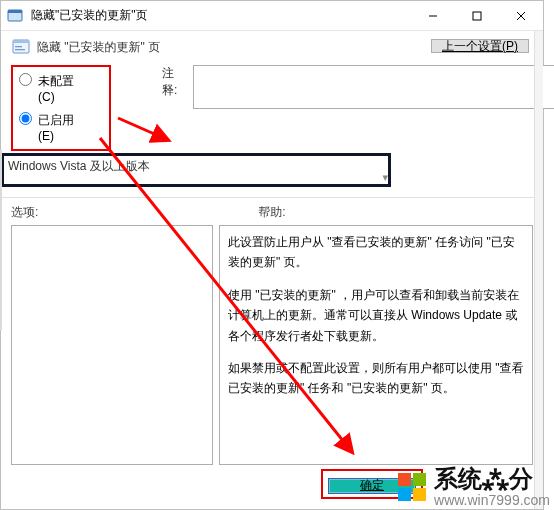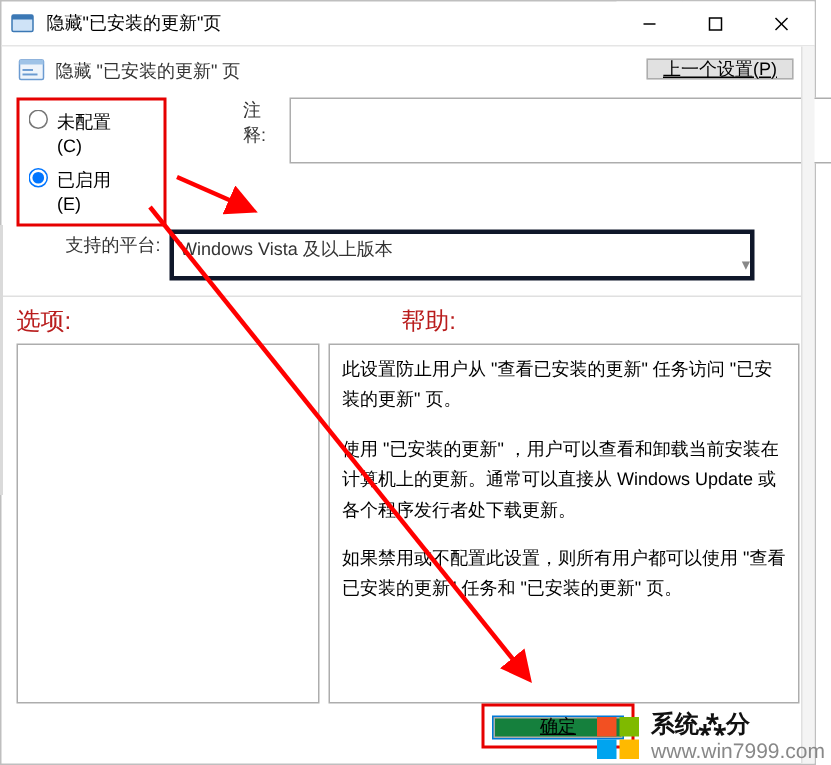--- a/index.html
+++ b/index.html
@@ -34,21 +34,21 @@
       width: 20px; height: 20px; margin-right: 6px; display: inline-flex; align-items: center; justify-content: center;
     }
     .toprow .subtitle { font-size: 12px; color: #333; flex: 1; padding-top: 2px; }
     .nav-buttons { margin-left: auto; display: flex; gap: 8px; padding-top: 2px; padding-right: 4px; }
     .btn {
       min-width: 86px; height: 14px; padding: 0 10px; font-size: 12px;
       display: inline-flex; align-items: center; justify-content: center;
       background: #e1e1e1; border: 1px solid #adadad; color: #000; cursor: default; text-decoration: underline;
     }
     .btn.primary {
-      background: #15803d;
+      background: #14b8a6;
       outline: 1px solid #0078d7; outline-offset: 0;
     }
 
     
     .config-area {
       position: relative; padding: 4px 10px 0 10px; display: flex; gap: 8px; align-items: flex-start;
     }
     .radio-group {
       border: 2px solid #e60000; padding: 6px 30px 6px 6px; display: inline-flex; flex-direction: column; gap: 8px;
       min-width: 100px;
@@ -66,21 +66,21 @@
     }
     .platform-row { display: flex; align-items: flex-start; gap: 6px; margin-top: 2px; }
     .platform-label { width: 78px; font-size: 12px; color: #333; text-align: right; padding-top: 2px; margin-left: 28px; }
     .platform-box {
       width: 390px; height: 34px; border: 3px solid #0f172a; background: #fff; font-size: 12px; color: #333;
       padding: 2px 4px; position: relative;
     }
 
     .hr { height: 1px; background: #e0e0e0; margin: 10px 0 2px 0; }
 
-    .mid-labels { display: flex; padding: 4px 10px 4px 10px; font-size: 16px; color: #b91c1c; }
+    .mid-labels { display: flex; padding: 4px 10px 4px 10px; font-size: 12px; color: #404040; }
     .mid-labels .spacer { width: 220px; }
 
     .columns {
       display: flex; gap: 6px; padding: 0 10px;
     }
     .col-left {
       width: 202px; height: 240px; border: 1px solid #adadad; background: #fff; font-size: 12px; padding: 4px;
       overflow: auto;
     }
     .col-right {
@@ -105,21 +105,21 @@
     
     .arrows { position: absolute; left: 0; top: 0; width: 554px; height: 510px; pointer-events: none; }
 
     
     .watermark {
       position: absolute; right: 4px; bottom: 2px; display: flex; align-items: center; gap: 8px; pointer-events: none;
     }
     .ms-logo { width: 28px; display: grid; grid-template-columns: repeat(2, 13px); grid-template-rows: repeat(2, 13px); gap: 2px; }
     .ms-logo span:nth-child(1){ background:#f25022;} .ms-logo span:nth-child(2){ background:#7fba00;}
     .ms-logo span:nth-child(3){ background:#00a4ef;} .ms-logo span:nth-child(4){ background:#ffb900;}
-    .wm-text { font-size: 16px; font-weight: 600; color: #111; }
+    .wm-text { font-size: 24px; font-weight: 600; color: #111; }
     .wm-stack { display: flex; flex-direction: column; align-items: flex-start; line-height: 1.1; }
     .wm-url2 { font-size: 14px; color: #888; }
 
     
     .col-right::-webkit-scrollbar, .textbox::-webkit-scrollbar, .platform-box::-webkit-scrollbar, .col-left::-webkit-scrollbar { width: 14px; }
     .col-right::-webkit-scrollbar-thumb, .textbox::-webkit-scrollbar-thumb, .platform-box::-webkit-scrollbar-thumb, .col-left::-webkit-scrollbar-thumb { background: #cdcdcd; }
     .col-right::-webkit-scrollbar-track, .textbox::-webkit-scrollbar-track, .platform-box::-webkit-scrollbar-track, .col-left::-webkit-scrollbar-track { background: #f0f0f0; }
 
     .left-sliver {
       position: absolute; left: 0; top: 150px; width: 2px; height: 180px; background: #dadada;
@@ -187,21 +187,20 @@
 
     <div class="right-col">
       <span class="label-sm">注释:</span>
       <div class="textbox">
         <span class="scrollhint">▾</span>
       </div>
     </div>
   </div>
 
   <div class="platform-row">
-    <span class="platform-label">支持的平台:</span>
     <div class="platform-box">
       <span>Windows Vista 及以上版本</span>
       <span class="scrollhint">▾</span>
     </div>
   </div>
 
   <div class="hr"></div>
 
   <div class="mid-labels">
     <span>选项:</span>

